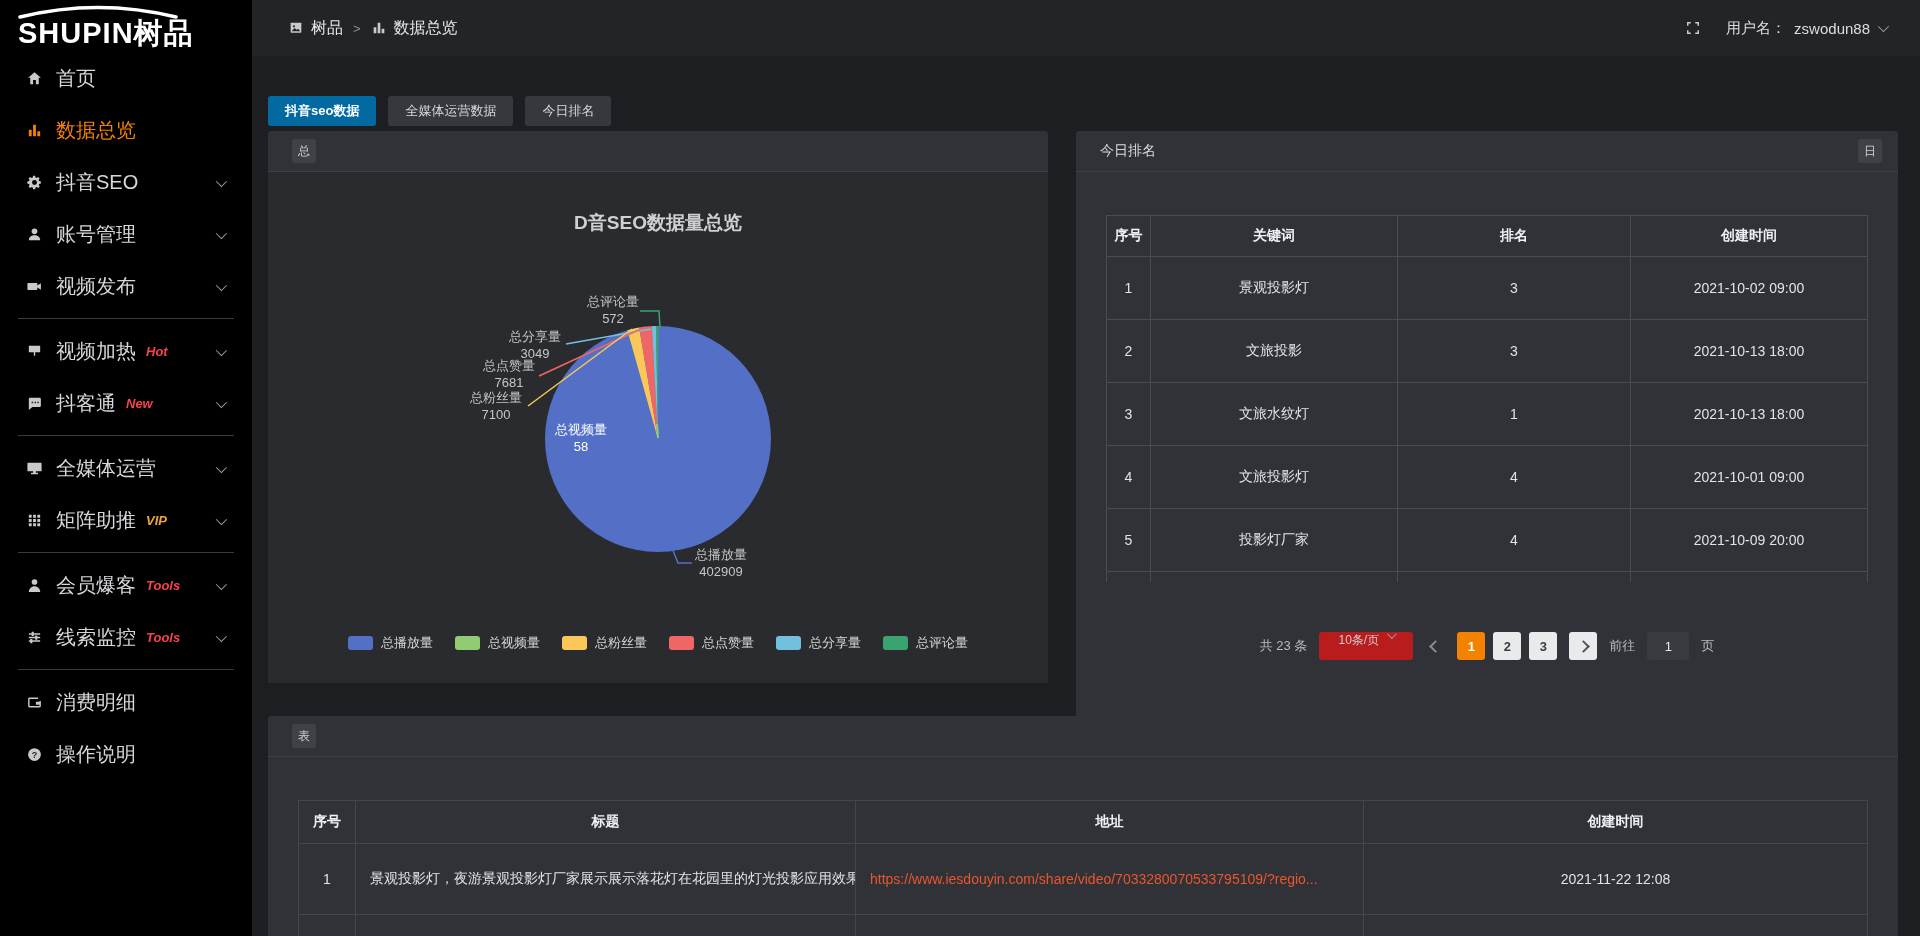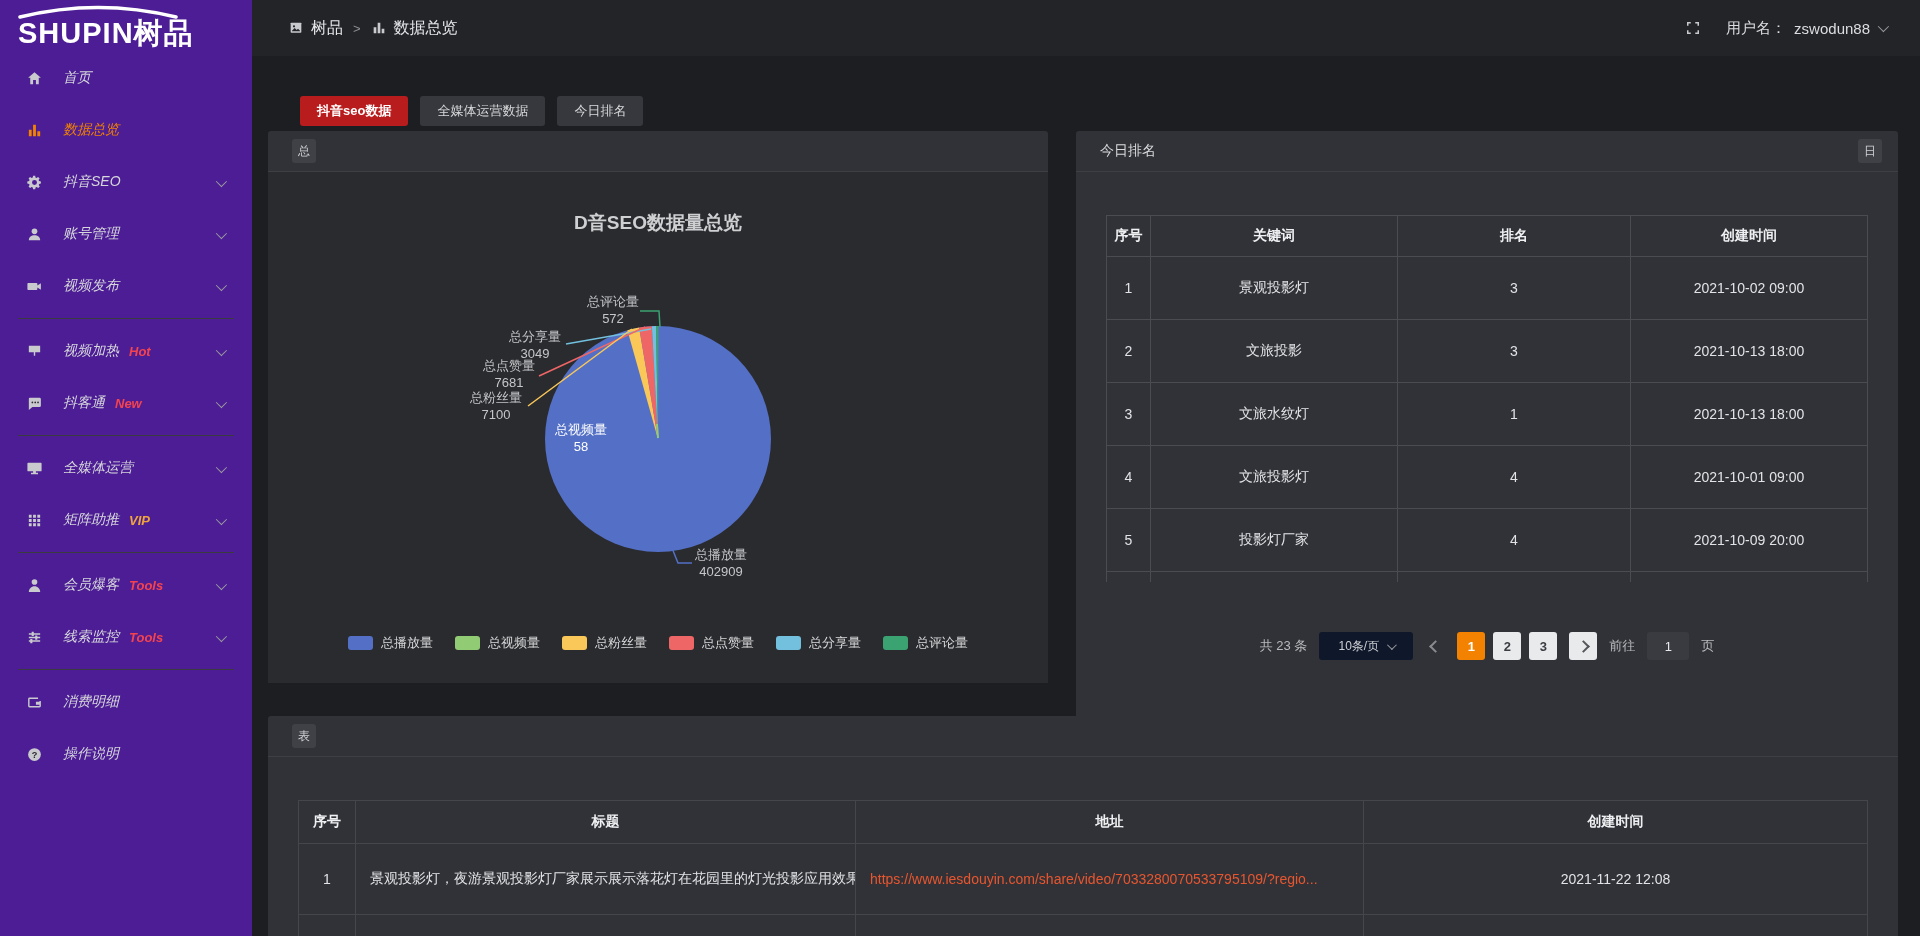--- a/index.html
+++ b/index.html
@@ -10,40 +10,40 @@
   .crumbs{display:flex;align-items:center;margin-left:36px;gap:10px;font-size:16px;color:#e6e7e9;}
   .crumb{display:flex;align-items:center;gap:7px;cursor:pointer;}
   .crumb .icn{width:16px;height:16px;color:#c9cacd;}
   .crumb-sep{color:#8e8f93;font-size:13px;}
   .topbar-right{margin-left:auto;display:flex;align-items:center;margin-right:34px;gap:24px;}
   .fs-icn{width:18px;height:18px;color:#c9cacd;cursor:pointer;}
   .userbox{display:flex;align-items:center;gap:8px;font-size:15px;color:#dcdde0;cursor:pointer;}
   .caret{display:inline-block;width:7px;height:7px;border-right:1.6px solid #9a9b9f;border-bottom:1.6px solid #9a9b9f;transform:rotate(45deg) translateY(-2px);}
 
   
-  .sidebar{position:absolute;left:0;top:0;width:252px;height:936px;background:#4c1d95;}
+  .sidebar{position:absolute;left:0;top:0;width:252px;height:936px;background:#000000;}
   .logo{position:relative;height:56px;}
   .logo-arc{position:absolute;left:12px;top:3px;}
   .logo-text{position:absolute;left:18px;top:14px;font-size:29px;font-weight:bold;color:#fff;letter-spacing:1px;white-space:nowrap;}
   .sb-list{position:absolute;top:52px;left:0;right:0;}
   .sb-item{position:relative;height:52px;display:flex;align-items:center;padding-left:26px;cursor:pointer;}
   .sb-item .icn{width:17px;height:17px;color:#c9cacd;flex:0 0 auto;}
-  .sb-label{margin-left:20px;font-size:14px;color:#d6d7da;font-style:italic;}
+  .sb-label{margin-left:13px;font-size:20px;color:#d6d7da;}
   .sb-item.active .icn{color:#f28200;}
   .sb-item.active .sb-label{color:#f28200;}
   .sb-badge{margin-left:10px;font-size:13px;font-weight:bold;font-style:italic;}
   .sb-caret{position:absolute;right:28px;display:none;}
   .sb-caret.on{display:inline-block;}
   .sb-divider{display:none;}
   .sb-divider.on{display:block;border-top:1px solid #3a3b3f;margin:6px 18px;}
 
   
   .tabs{position:absolute;left:268px;top:96px;display:flex;gap:12px;}
   .tab{height:30px;padding:0 17px;display:flex;align-items:center;font-size:13px;color:#d8d9db;background:#37383d;border-radius:3px;cursor:pointer;}
-  .tab.active{background:#b91c1c;color:#fff;font-weight:bold;margin-left:32px;}
+  .tab.active{background:#0369a1;color:#fff;font-weight:bold;}
 
   
   .panel{position:absolute;background:#313237;border-radius:3px;}
   .panel-h{height:40px;display:flex;align-items:center;padding:0 16px 0 24px;border-bottom:1px solid #3e3f43;}
   .panel-title{font-size:14px;color:#d9dadc;flex:1;}
   .corner-btn{width:24px;height:24px;background:#3f4146;border-radius:3px;color:#cfd0d3;font-size:12px;display:flex;align-items:center;justify-content:center;cursor:pointer;}
 
   #panel-chart{left:268px;top:131px;width:780px;height:552px;}
   .chart-body{position:absolute;left:0;top:41px;right:0;bottom:0;background:#2a2b2e;overflow:hidden;}
   .chart-title{position:absolute;left:0;top:38px;width:100%;text-align:center;font-size:19px;font-weight:bold;color:#cfd0d2;}
@@ -60,21 +60,21 @@
   .rk-table{position:absolute;left:30px;right:30px;top:84px;border:1px solid #4b4c51;border-bottom:none;}
   .rk-row{display:grid;grid-template-columns:44px 247px 233px 1fr;border-bottom:1px solid #4b4c51;}
   .rk-row.hdr{height:40px;}
   .rk-row.datarow{height:62px;}
   .rk-row.sliver{height:10px;border-bottom:none;}
   .rk-cell{display:flex;align-items:center;justify-content:center;border-right:1px solid #4b4c51;font-size:14px;color:#e2e3e6;}
   .rk-cell:last-child{border-right:none;}
   .rk-row.hdr .rk-cell{font-weight:bold;color:#eff0f2;}
   .pagination{position:absolute;left:30px;right:30px;top:500px;height:30px;display:flex;align-items:center;justify-content:center;gap:12px;}
   .pg-text{font-size:13px;color:#b9babd;}
-  .pg-select{width:94px;height:28px;background:#0f172a;border-radius:3px;display:flex;align-items:center;justify-content:center;gap:8px;font-size:12px;color:#cfd0d3;cursor:pointer;}
+  .pg-select{width:94px;height:28px;background:#b91c1c;border-radius:3px;display:flex;justify-content:center;gap:8px;font-size:12px;color:#cfd0d3;cursor:pointer;}
   .pg-select .caret{width:6px;height:6px;}
   .pg-prev{width:20px;display:flex;justify-content:center;cursor:pointer;}
   .arrow-l{width:7px;height:7px;border-left:2px solid #8a8b8e;border-bottom:2px solid #8a8b8e;transform:rotate(45deg);}
   .arrow-r{width:7px;height:7px;border-right:2px solid #55565a;border-top:2px solid #55565a;transform:rotate(45deg);}
   .pg-pages{display:flex;gap:8px;}
   .pg-num{width:28px;height:28px;border-radius:3px;background:#e9eaec;color:#3c3d42;font-size:13px;font-weight:bold;display:flex;align-items:center;justify-content:center;cursor:pointer;}
   .pg-num.active{background:#f28200;color:#fff;}
   .pg-next{width:28px;height:28px;border-radius:3px;background:#e9eaec;display:flex;align-items:center;justify-content:center;cursor:pointer;}
   .pg-input{width:42px;height:28px;background:#3a3b40;border-radius:3px;display:flex;align-items:center;justify-content:center;font-size:13px;color:#e8e9eb;cursor:text;}
 

